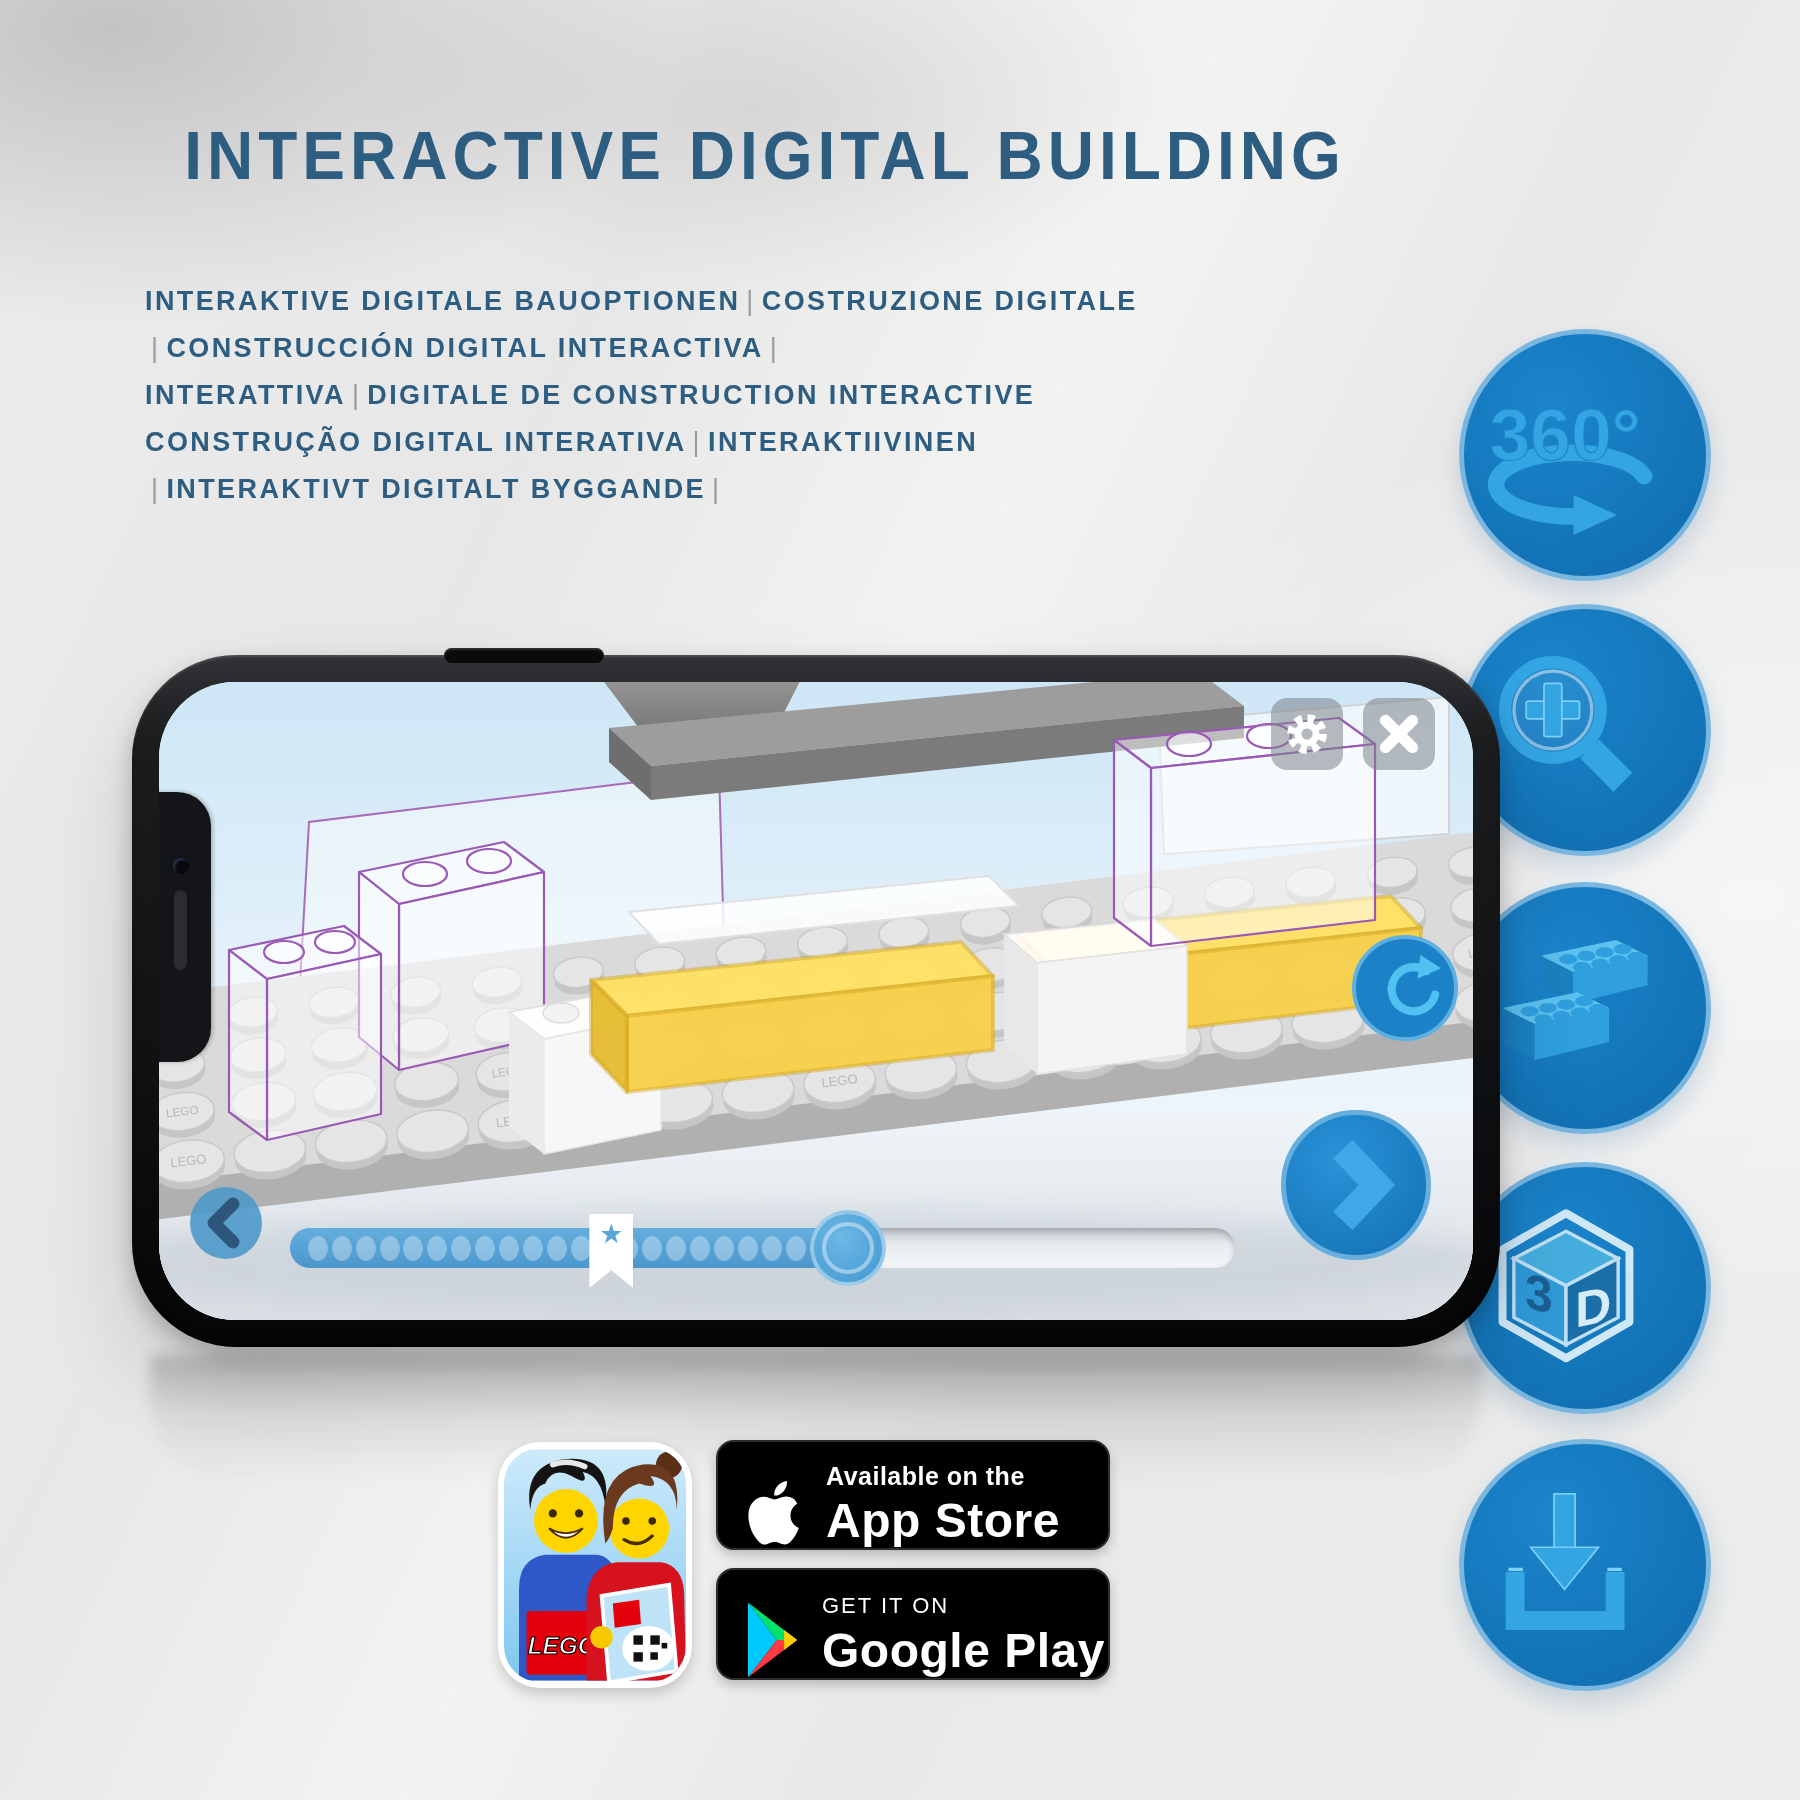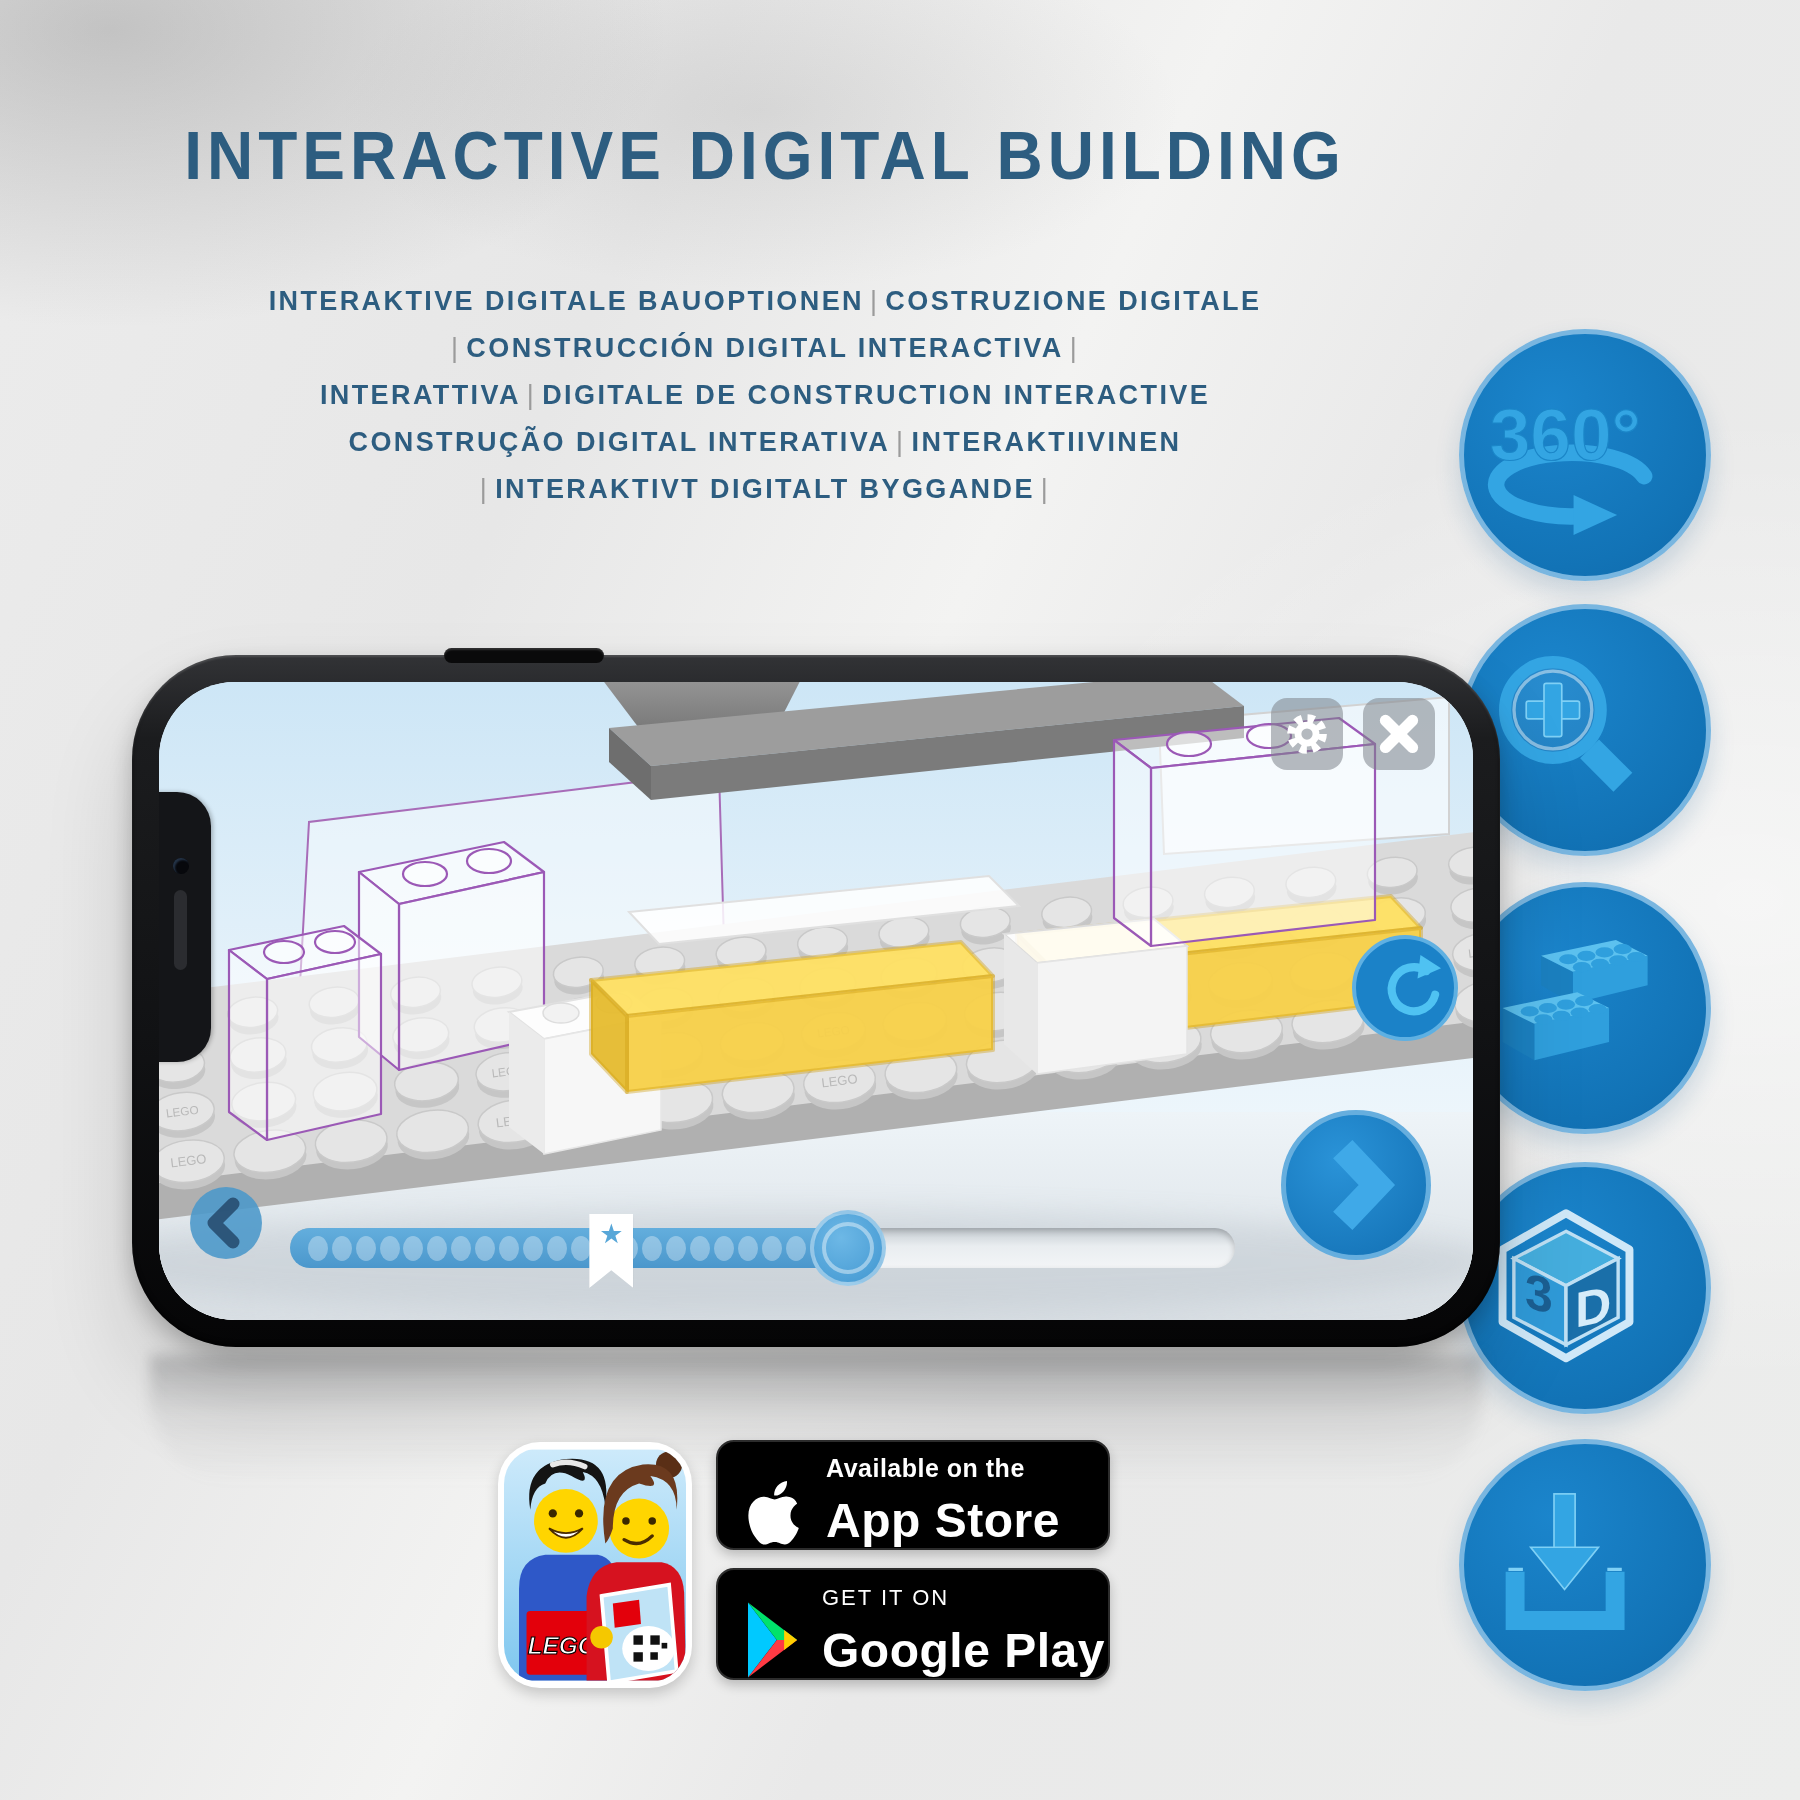--- a/index.html
+++ b/index.html
@@ -12,21 +12,21 @@
       radial-gradient(1100px 700px at 1750px 900px, rgba(255,255,255,.55), rgba(255,255,255,0) 70%),
       linear-gradient(115deg,#ececec 0%,#e7e7e7 28%,#f3f3f2 47%,#e9e9e9 62%,#ecedec 100%);
   }
   
   .title{
     position:absolute;left:45px;top:118px;width:1440px;text-align:center;
     font-size:64px;font-weight:bold;letter-spacing:5px;color:#2d5d80;
     transform:scaleY(1.08);
   }
   .subtitle{
-    position:absolute;left:145px;top:278px;width:1240px;text-align:center;
+    position:absolute;left:145px;top:278px;width:1240px;text-align:left;
     font-size:27px;font-weight:bold;letter-spacing:2.4px;color:#2d5d80;line-height:47px;
   }
   .subtitle .pipe{color:#9b9b9b;font-weight:normal;padding:0 6px;}
   
   .feat{
     position:absolute;left:1459px;width:252px;height:252px;border-radius:50%;
     background:radial-gradient(circle at 36% 30%, #1b85cc 0%, #1273b6 70%, #0f69aa 100%);
     border:5px solid #79b6e0;box-sizing:border-box;
     box-shadow:0 12px 24px rgba(30,90,140,.18);
     display:flex;align-items:center;justify-content:flex-start;
@@ -100,21 +100,21 @@
     position:absolute;left:716px;width:394px;background:#000;border-radius:18px;z-index:6;
     display:flex;align-items:flex-end;color:#fff;box-shadow:0 5px 12px rgba(0,0,0,.22);
     border:2px solid #2c2c2c;box-sizing:border-box;
   }
   .badge-appstore{top:1440px;height:110px;}
   .badge-gplay{top:1568px;height:112px;}
   .badge .logo{flex:none;margin-left:30px;margin-right:22px;display:flex;align-items:center;}
   .badge .txt{display:flex;flex-direction:column;justify-content:center;}
   .badge .small{font-size:25px;font-weight:bold;letter-spacing:.5px;line-height:28px;}
   .badge .small.caps{font-size:22px;letter-spacing:2px;font-weight:normal;}
-  .badge .big{font-size:48px;font-weight:bold;letter-spacing:.5px;line-height:54px;margin-top:12px;}
+  .badge .big{font-size:48px;font-weight:bold;letter-spacing:.5px;line-height:54px;margin-top:4px;}
 </style>
 </head>
 <body>
 
 <div class="stage">
 
   <div class="title">INTERACTIVE DIGITAL BUILDING</div>
   <div class="subtitle">
       <div>INTERAKTIVE DIGITALE BAUOPTIONEN<span class="pipe">|</span>COSTRUZIONE DIGITALE</div>
       <div><span class="pipe">|</span>CONSTRUCCIÓN DIGITAL INTERACTIVA<span class="pipe">|</span></div>

